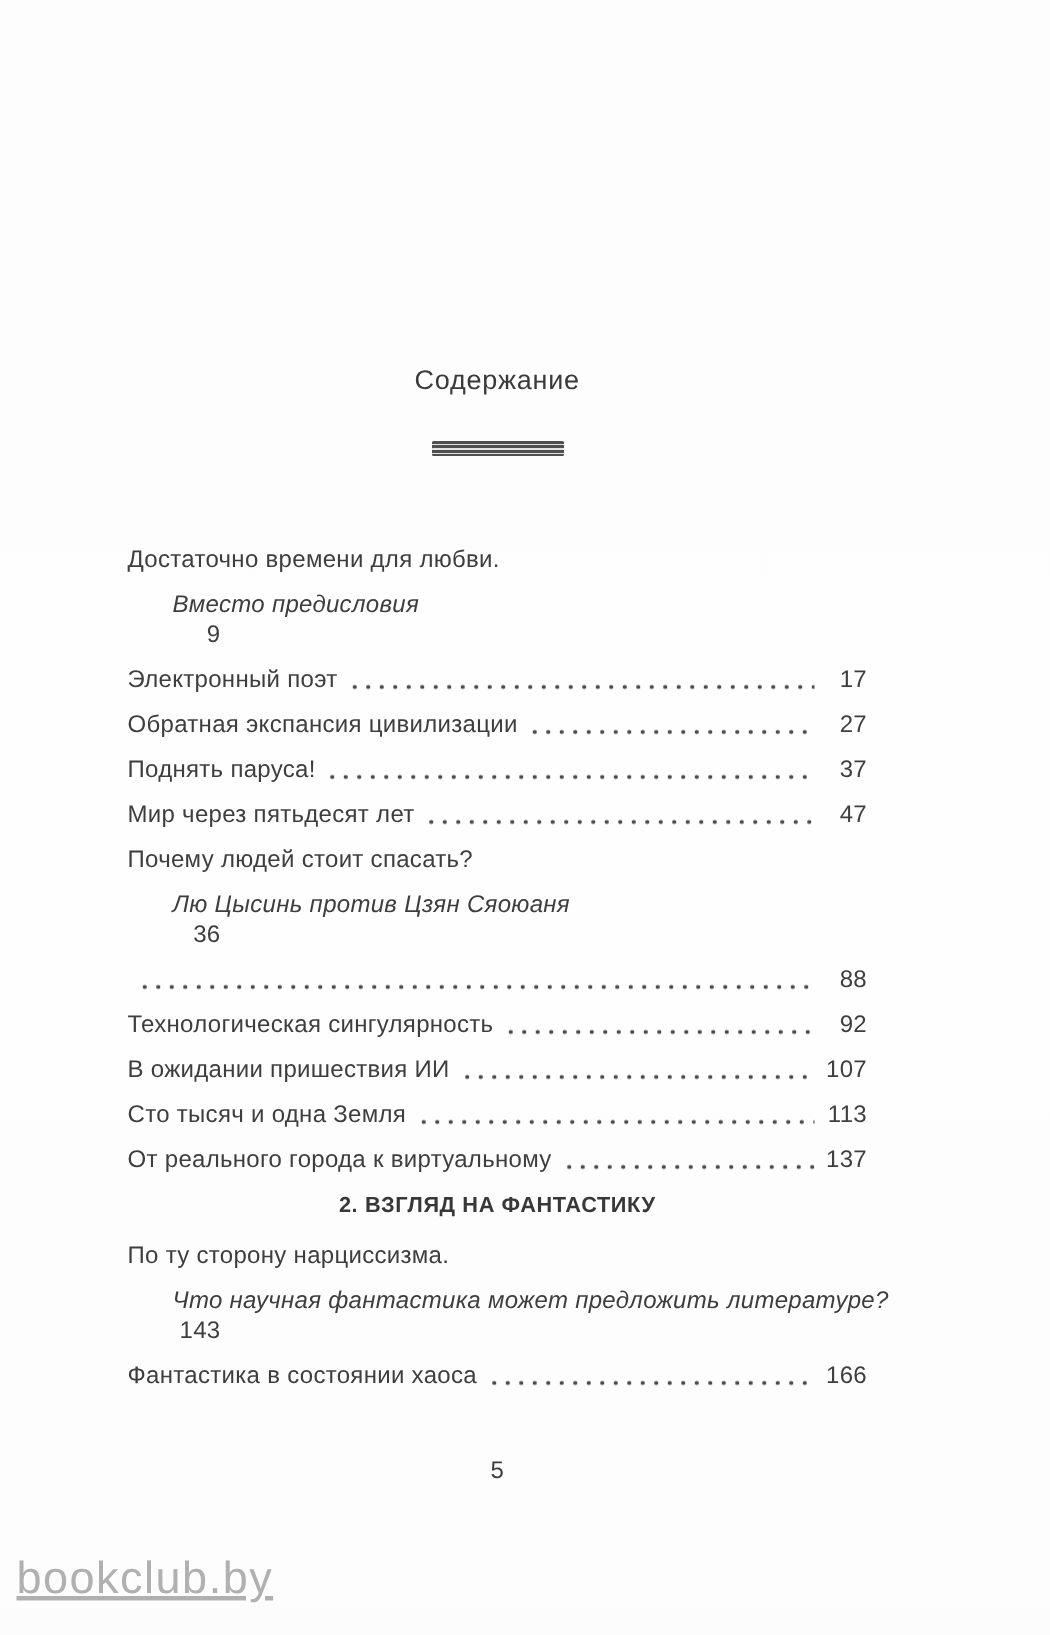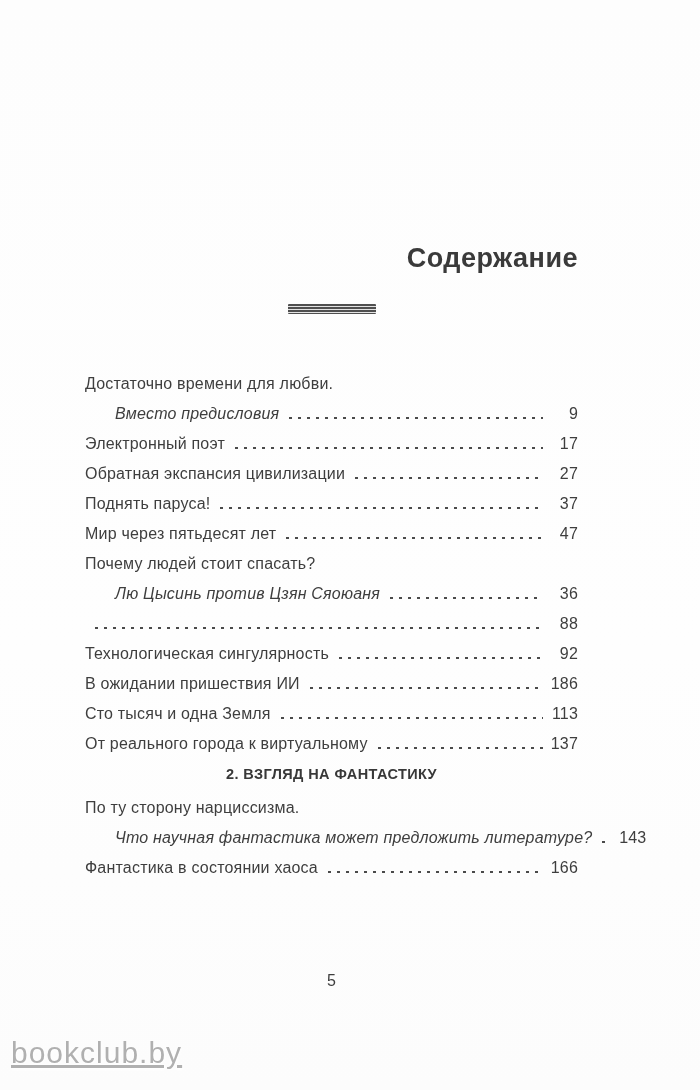--- a/index.html
+++ b/index.html
@@ -5,33 +5,33 @@
   html,body{margin:0;padding:0;}
   body{
     width:700px;height:1090px;position:relative;overflow:hidden;
     background:#fdfdfd;
     font-family:"Liberation Sans", sans-serif;
     color:#3e3e3e;
   }
   .page{position:absolute;inset:0;background:linear-gradient(180deg,#fdfdfd 0%,#fefefe 60%,#fcfcfc 100%);}
   .content{position:absolute;left:85px;top:0;width:493px;}
   .book-title{
-    margin:243px 0 0 0;text-align:right;
-    font-size:27px;font-weight:700;letter-spacing:0.5px;color:#3a3a3a;
+    margin:243px 0 0 0;text-align:center;
+    font-size:18px;font-weight:400;letter-spacing:0.5px;color:#3a3a3a;
   }
   .divider{
     width:88px;height:10px;margin:30px auto 0 auto;border-radius:1px;
     background:repeating-linear-gradient(180deg,#4f4f4f 0px,#4f4f4f 2px,#e3e3e3 2px,#e3e3e3 3px);
   }
   .toc{margin-top:60px;font-size:16px;letter-spacing:0.2px;}
   .entry{display:flex;align-items:baseline;line-height:20px;margin-bottom:10px;}
   .entry .t{white-space:nowrap;}
   .entry2{margin-bottom:10px;}
   .entry2 .l1{line-height:20px;margin-bottom:10px;}
-  .entry2 .entry{margin-bottom:0;}
+  .entry2 .entry{margin-bottom:0;flex-direction:column;}
   .indent{padding-left:30px;}
   .ital .t{font-style:italic;}
   .leader{
     flex:1;align-self:stretch;margin:0 3px 0 7px;min-width:12px;
     background-image:radial-gradient(circle,#4a4a4a 1.15px,rgba(0,0,0,0) 1.5px);
     background-size:9px 6px;background-repeat:repeat-x;
     background-position:left 0 bottom 3px;
   }
   .pg{min-width:32px;text-align:right;white-space:nowrap;}
   .sec-heading{
@@ -103,21 +103,21 @@
         <span class="pg">88</span>
       </div>
       <div class="entry">
         <span class="t">Технологическая сингулярность</span>
         <span class="leader"></span>
         <span class="pg">92</span>
       </div>
       <div class="entry">
         <span class="t">В ожидании пришествия ИИ</span>
         <span class="leader"></span>
-        <span class="pg">186</span>
+        <span class="pg">107</span>
       </div>
       <div class="entry">
         <span class="t">Сто тысяч и одна Земля</span>
         <span class="leader"></span>
         <span class="pg">113</span>
       </div>
       <div class="entry">
         <span class="t">От реального города к виртуальному</span>
         <span class="leader"></span>
         <span class="pg">137</span>

